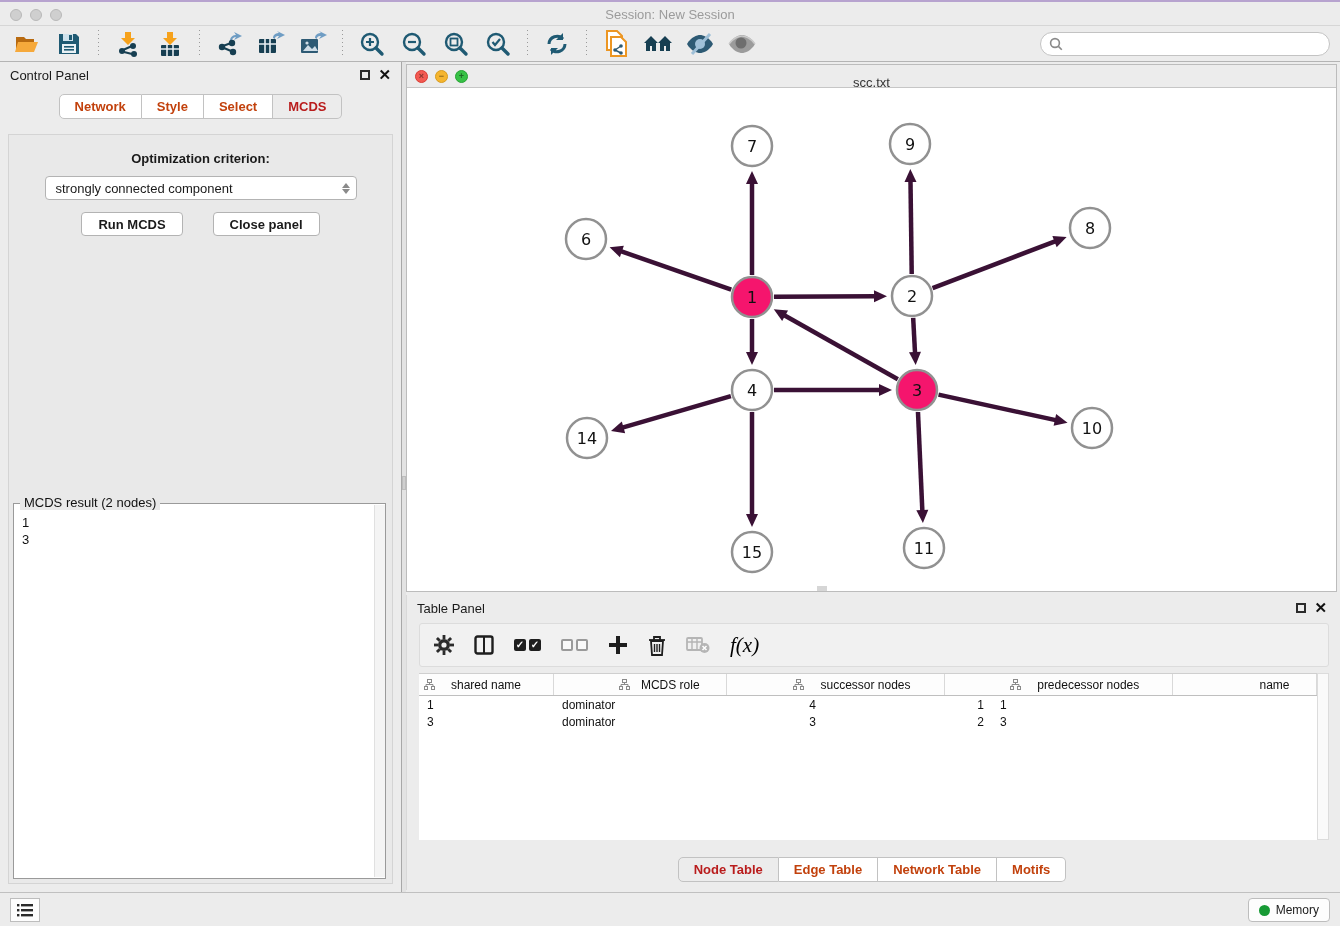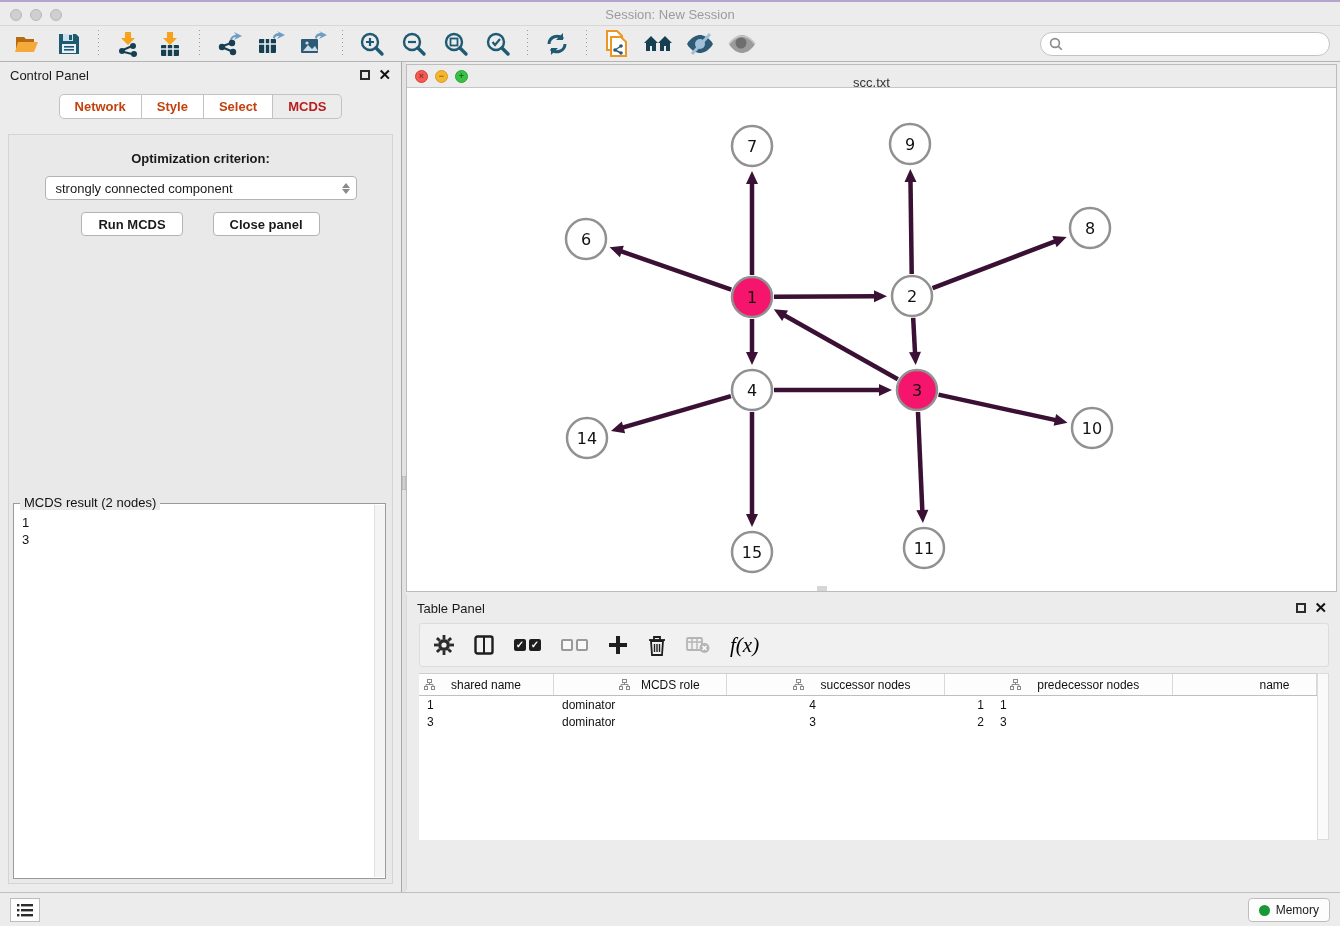--- a/index.html
+++ b/index.html
@@ -495,20 +495,26 @@
       <div class="trow">
         <div class="td" style="width:135px">3</div>
         <div class="td" style="width:113px">dominator</div>
         <div class="td num" style="width:157px">3</div>
         <div class="td num" style="width:168px">2</div>
         <div class="td" style="width:84px">3</div>
       </div>
     </div>
     <div class="tbl-scroll"></div>
 
+    <div class="tp-tabs">
+      <span class="seg selected">Node Table</span>
+      <span class="seg">Edge Table</span>
+      <span class="seg">Network Table</span>
+      <span class="seg">Motifs</span>
+    </div>
   </div>
 </div>
 
 <div class="statusbar">
   <div class="list-btn">
     <svg width="16" height="13" viewBox="0 0 16 13">
         <g fill="#2b2b2b">
           <rect x="0" y="0" width="2.4" height="2.4"></rect>
           <rect x="4" y="0" width="12" height="2.4"></rect>
           <rect x="0" y="5" width="2.4" height="2.4"></rect>

